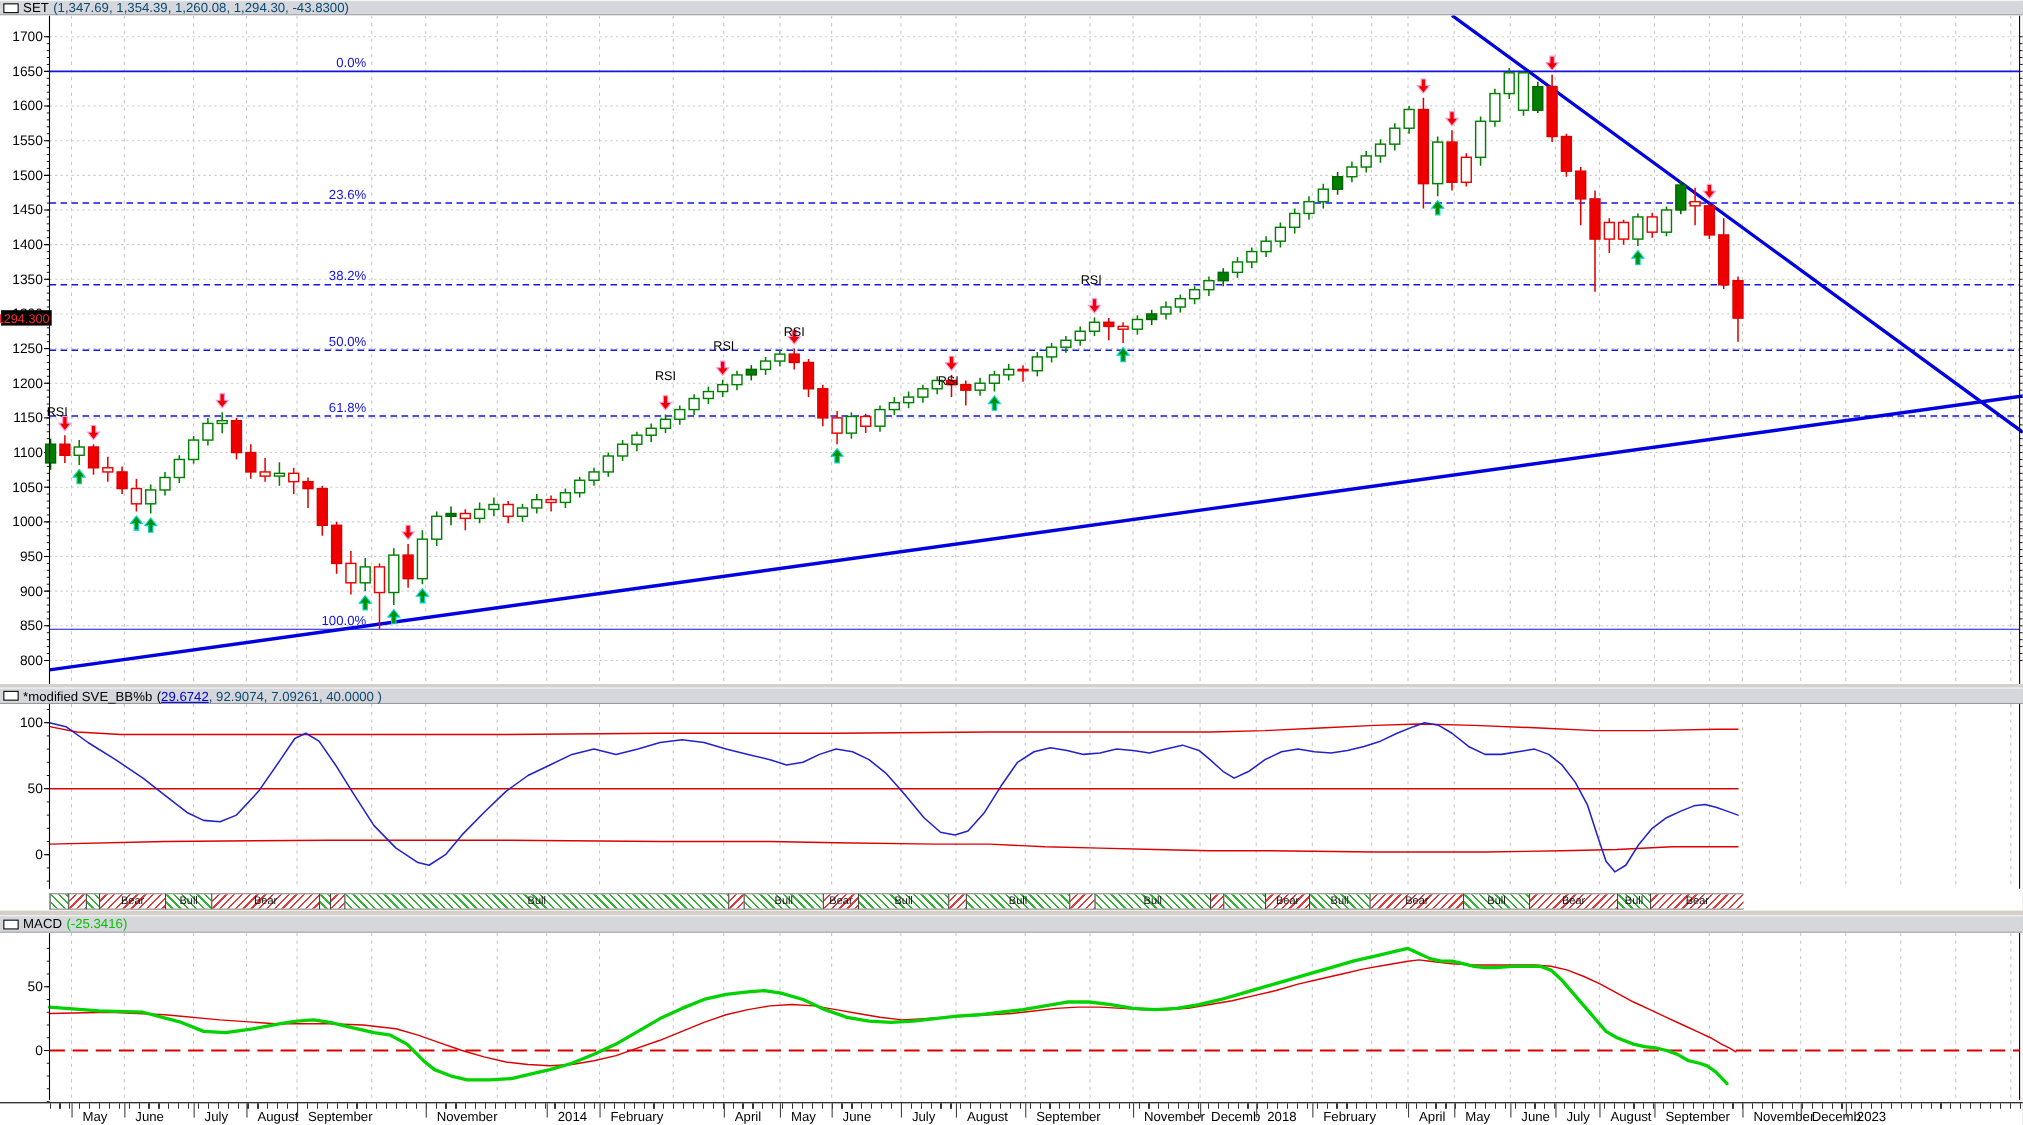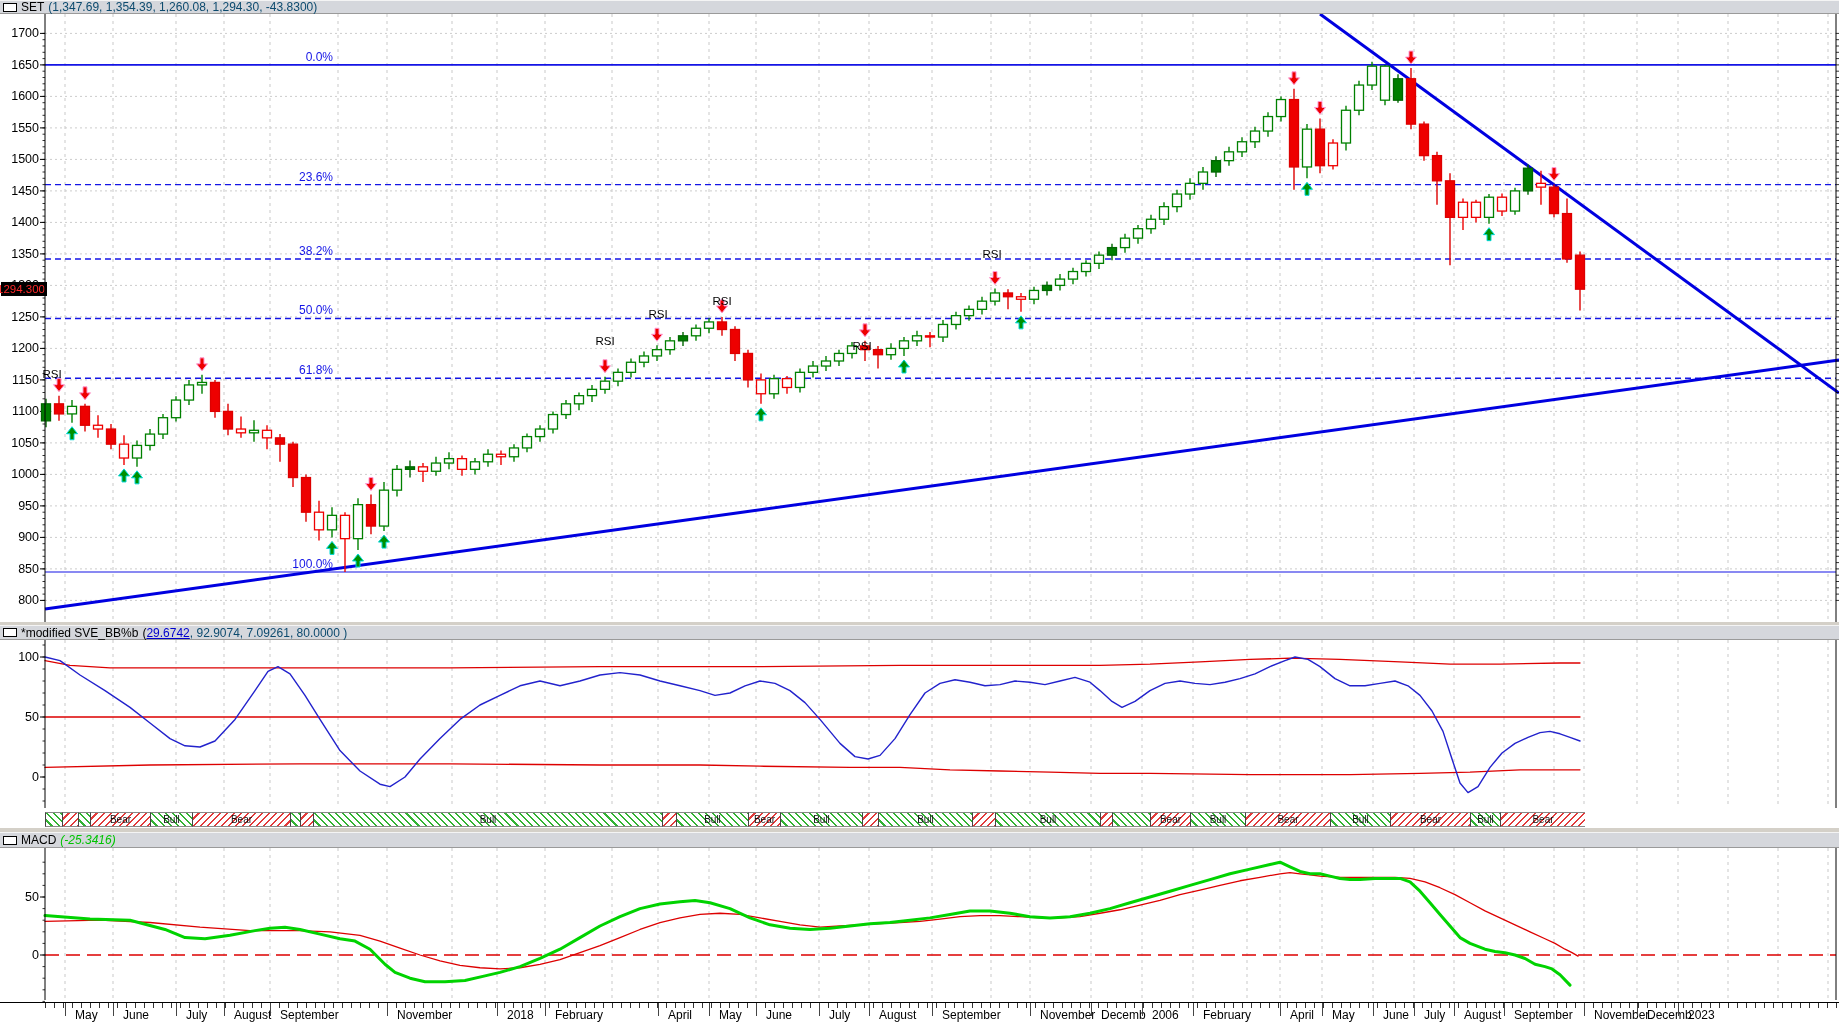--- a/index.html
+++ b/index.html
@@ -5,21 +5,21 @@
   html,body{margin:0;padding:0;background:#d4d0c8;}
   *{box-sizing:border-box;}
   .screen{position:relative;width:1839px;height:1023px;background:#d4d0c8;overflow:hidden;
           font-family:"Liberation Sans", sans-serif;}
   .titlebar{position:absolute;left:0;width:1839px;background:#d5d7dc;
             border-top:1px solid #f4f4f4;border-bottom:1px solid #9a9a9a;
             display:flex;align-items:center;padding-left:3px;font-size:12px;color:#000;}
   .tb-check{width:14px;height:9px;background:#fff;border:1px solid #000;margin-right:4px;flex:none;}
   .t-red{color:#0c4a6e;}
   .t-blue{color:#0000cd;text-decoration:underline;}
-  .t-green{color:#00c400;font-style:italic;}
+  .t-green{color:#00c400;}
   .t-gap{width:4px;display:inline-block;}
   .panel{position:absolute;left:0;width:1839px;background:#fff;}
   .panel svg{position:absolute;left:0;top:0;}
   .ribbon-strip{position:absolute;left:0;width:1839px;background:#fff;}
   .ribbon-seg{position:absolute;top:2px;height:15px;border-left:1px solid #444;border-top:1px solid #888;border-bottom:1px solid #888;
               display:flex;align-items:center;justify-content:center;font-size:10px;color:#111;overflow:hidden;white-space:nowrap;}
   .ribbon-seg.bull{background:repeating-linear-gradient(45deg,#ffffff 0 3.5px,#33b333 3.5px 5px);}
   .ribbon-seg.bear{background:repeating-linear-gradient(135deg,#ffffff 0 3.5px,#e23b3b 3.5px 5px);}
   .ribbon-seg span{background:transparent;padding:0 1px;}
   .xaxis{position:absolute;left:0;width:1839px;background:#fff;border-top:1px solid #000;}
@@ -608,21 +608,21 @@
   </div>
 
   <div class="sep" style="top:622px;height:3px;"></div>
 
   <div class="titlebar" style="top:625px;height:15px;">
     <span class="tb-check"></span>
     <span>*modified SVE_BB%b</span>
     <span class="t-gap"></span>
     <span>(</span>
       <span class="t-blue">29.6742</span>
-      <span class="t-red">, 92.9074, 7.09261, 80.0000 )</span>
+      <span class="t-red">, 92.9074, 7.09261, 40.0000 )</span>
   </div>
 
   <div class="panel" style="top:640px;height:170px;">
     <svg id="svg-bb" width="1839" height="170" viewBox="0 640 1839 170">
         <line x1="65" y1="640" x2="65" y2="808" stroke="#c9c9c9" stroke-width="1" stroke-dasharray="3 4"></line>
         <line x1="113" y1="640" x2="113" y2="808" stroke="#c9c9c9" stroke-width="1" stroke-dasharray="3 4"></line>
         <line x1="176" y1="640" x2="176" y2="808" stroke="#c9c9c9" stroke-width="1" stroke-dasharray="3 4"></line>
         <line x1="224" y1="640" x2="224" y2="808" stroke="#c9c9c9" stroke-width="1" stroke-dasharray="3 4"></line>
         <line x1="270" y1="640" x2="270" y2="808" stroke="#c9c9c9" stroke-width="1" stroke-dasharray="3 4"></line>
         <line x1="338" y1="640" x2="338" y2="808" stroke="#c9c9c9" stroke-width="1" stroke-dasharray="3 4"></line>
@@ -826,41 +826,41 @@
       <div class="month-label" style="left: 123px;">June</div>
       <div class="month-tick" style="left: 176px;"></div>
       <div class="month-label" style="left: 186px;">July</div>
       <div class="month-tick" style="left: 224px;"></div>
       <div class="month-label" style="left: 234px;">August</div>
       <div class="month-tick" style="left: 270px;"></div>
       <div class="month-label" style="left: 280px;">September</div>
       <div class="month-tick" style="left: 387px;"></div>
       <div class="month-label" style="left: 397px;">November</div>
       <div class="month-tick" style="left: 497px;"></div>
-      <div class="month-label" style="left: 507px;">2018</div>
+      <div class="month-label" style="left: 507px;">2014</div>
       <div class="month-tick" style="left: 545px;"></div>
       <div class="month-label" style="left: 555px;">February</div>
       <div class="month-tick" style="left: 658px;"></div>
       <div class="month-label" style="left: 668px;">April</div>
       <div class="month-tick" style="left: 709px;"></div>
       <div class="month-label" style="left: 719px;">May</div>
       <div class="month-tick" style="left: 756px;"></div>
       <div class="month-label" style="left: 766px;">June</div>
       <div class="month-tick" style="left: 819px;"></div>
       <div class="month-label" style="left: 829px;">July</div>
       <div class="month-tick" style="left: 869px;"></div>
       <div class="month-label" style="left: 879px;">August</div>
       <div class="month-tick" style="left: 932px;"></div>
       <div class="month-label" style="left: 942px;">September</div>
       <div class="month-tick" style="left: 1030px;"></div>
       <div class="month-label" style="left: 1040px;">November</div>
       <div class="month-tick" style="left: 1091px;"></div>
       <div class="month-label" style="left: 1101px;">Decemb</div>
       <div class="month-tick" style="left: 1142px;"></div>
-      <div class="month-label" style="left: 1152px;">2006</div>
+      <div class="month-label" style="left: 1152px;">2018</div>
       <div class="month-tick" style="left: 1193px;"></div>
       <div class="month-label" style="left: 1203px;">February</div>
       <div class="month-tick" style="left: 1280px;"></div>
       <div class="month-label" style="left: 1290px;">April</div>
       <div class="month-tick" style="left: 1322px;"></div>
       <div class="month-label" style="left: 1332px;">May</div>
       <div class="month-tick" style="left: 1373px;"></div>
       <div class="month-label" style="left: 1383px;">June</div>
       <div class="month-tick" style="left: 1414px;"></div>
       <div class="month-label" style="left: 1424px;">July</div>

